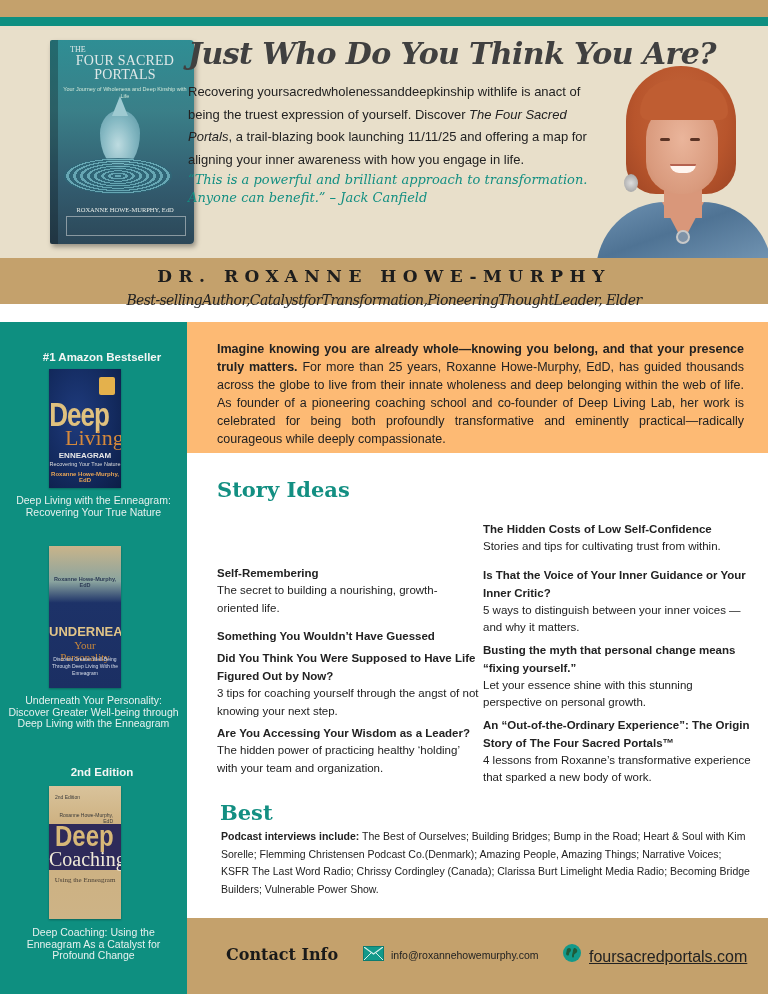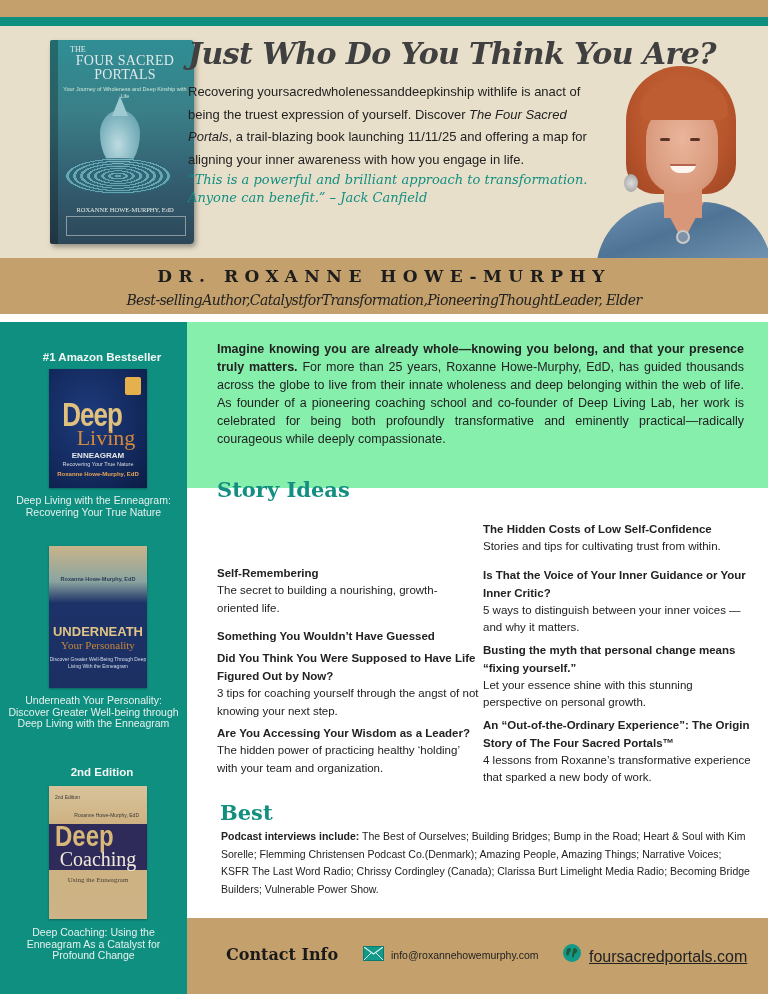--- a/index.html
+++ b/index.html
@@ -37,28 +37,28 @@
   .p-fringe { position: absolute; left: 50px; top: 14px; width: 88px; height: 40px; background: #bf5d32; border-radius: 40px 40px 10px 10px; }
   .p-smile { position: absolute; left: 80px; top: 98px; width: 26px; height: 9px; background: #fff5ef; border-radius: 0 0 14px 14px; border-top: 2px solid #b5624f; }
   .p-eye { position: absolute; top: 72px; width: 10px; height: 3px; background: #5a3325; border-radius: 2px; }
   .p-eye.l { left: 70px; } .p-eye.r { left: 100px; }
   .p-earring { position: absolute; left: 34px; top: 108px; width: 14px; height: 18px; border-radius: 50%; background: radial-gradient(circle, #ddd 0%, #9a9a9a 100%); }
   .p-neck { position: absolute; left: 74px; top: 122px; width: 38px; height: 30px; background: #d9977a; }
   .p-jacket { position: absolute; left: 6px; top: 136px; width: 176px; height: 80px; background: linear-gradient(160deg, #6f93b3 0%, #4f7394 40%, #7ea0bd 100%); border-radius: 70px 70px 0 0; }
   .p-collar { position: absolute; left: 72px; top: 136px; width: 42px; height: 40px; background: #d9977a; clip-path: polygon(0 0, 100% 0, 50% 100%); }
   .p-pendant { position: absolute; left: 86px; top: 164px; width: 14px; height: 14px; border-radius: 50%; background: #7f93a8; border: 2px solid #c9c9c9; }
 
-  .name-band { position: absolute; left: 0; top: 258px; width: 768px; height: 56px; background: #c4a16c; text-align: center; }
+  .name-band { position: absolute; left: 0; top: 258px; width: 768px; height: 46px; background: #c4a16c; text-align: center; }
   .name { font-family: "DejaVu Serif", serif; font-size: 17px; letter-spacing: 6.5px; color: #1d1d1d; margin-top: 8px; font-weight: bold; }
   .tagline { font-family: "DejaVu Serif", serif; font-style: italic; font-size: 14px; color: #222; margin-top: 6px; letter-spacing: -0.6px; }
 
   .sidebar { position: absolute; left: 0; top: 322px; width: 187px; height: 672px; background: #0e8f80; color: #e9f3f0; text-align: center; }
   .sb-label { position: absolute; left: 0; width: 204px; font-size: 11.5px; font-weight: bold; color: #f3f6f4; }
   .sb-caption { position: absolute; left: 8px; width: 171px; font-size: 10.5px; line-height: 11.5px; color: #e6f1ee; }
-  .cover { position: absolute; left: 49px; width: 98px; box-shadow: 0 1px 2px rgba(0,0,0,0.3); overflow: hidden; }
+  .cover { position: absolute; left: 49px; width: 72px; box-shadow: 0 1px 2px rgba(0,0,0,0.3); overflow: hidden; }
   .cover-deep { top: 47px; height: 119px; background: radial-gradient(ellipse at 40% 40%, #1f3b7d 0%, #132a5e 60%, #0c1d46 100%); }
   .cover-under { top: 224px; height: 142px; background: linear-gradient(180deg, #c9b48a 0%, #8aa49f 25%, #1d3268 40%, #1b2f63 100%); }
   .cover-coach { top: 464px; height: 133px; background: linear-gradient(180deg, #d9c39b 0%, #cdb080 30%, #cdb386 100%); }
   .c-txt { position: absolute; left: 0; right: 0; text-align: center; font-family: "Liberation Serif", serif; }
   .deep-big { top: 30px; font-family: "Liberation Sans", sans-serif; font-weight: bold; font-size: 26px; color: #e0c17e; letter-spacing: -1px; transform: scaleY(1.3); left: -12px; }
   .deep-living { top: 56px; font-size: 22px; color: #d5893b; left: 16px; }
   .deep-enn { top: 82px; font-family: "Liberation Sans", sans-serif; font-size: 8px; color: #e6e6e6; font-weight: bold; }
   .deep-sub { top: 92px; font-size: 5.5px; color: #dcdcdc; font-family: "Liberation Sans", sans-serif; }
   .deep-author { top: 102px; font-size: 6px; color: #e6a356; font-family: "Liberation Sans", sans-serif; font-weight: bold; }
   .deep-badge { position: absolute; right: 6px; top: 8px; width: 16px; height: 18px; background: #e4b14c; border-radius: 2px; }
@@ -66,21 +66,21 @@
   .under-big { top: 78px; font-family: "Liberation Sans", sans-serif; font-size: 13px; font-weight: bold; color: #e1c488; }
   .under-your { top: 93px; font-size: 11px; color: #c9883b; }
   .under-sub { top: 110px; font-size: 5px; color: #d6dce8; font-family: "Liberation Sans", sans-serif; line-height: 7px; }
   .coach-ed { top: 8px; font-size: 5px; color: #3a3a3a; font-family: "Liberation Sans", sans-serif; text-align: left; padding-left: 6px; }
   .coach-author { top: 26px; font-size: 5px; color: #3a3a3a; font-family: "Liberation Sans", sans-serif; text-align: right; padding-right: 8px; }
   .coach-bar { position: absolute; left: 0; right: 0; top: 38px; height: 46px; background: #2e2a5a; }
   .coach-deep { top: 36px; font-family: "Liberation Sans", sans-serif; font-size: 24px; font-weight: bold; color: #d7b878; text-align: left; padding-left: 6px; transform: scaleY(1.2); }
   .coach-coaching { top: 62px; font-size: 20px; color: #f0ead8; }
   .coach-using { top: 90px; font-size: 7px; color: #4a4036; }
 
-  .intro { position: absolute; left: 187px; top: 322px; width: 581px; height: 166px; background: #86efac; }
+  .intro { position: absolute; left: 187px; top: 322px; width: 581px; height: 131px; background: #fdba74; }
   .intro-text { position: absolute; left: 30px; top: 18px; width: 527px; font-size: 12.5px; line-height: 18px; color: #222; text-align: justify; }
   .intro-text b { font-weight: bold; }
 
   .story-title { position: absolute; left: 217px; top: 477px; font-family: "DejaVu Serif", serif; font-weight: bold; font-size: 21px; color: #138f82; }
   .story-col { position: absolute; width: 255px; font-size: 11.5px; color: #222; }
   .story-col.left { left: 217px; top: 520px; width: 262px; margin-top: 44px; }
   .story-col.right { left: 483px; top: 520px; width: 270px; }
   .si { margin-bottom: 4px; }
   .si-t { font-weight: bold; line-height: 18px; }
   .si-d { line-height: 17.5px; }

